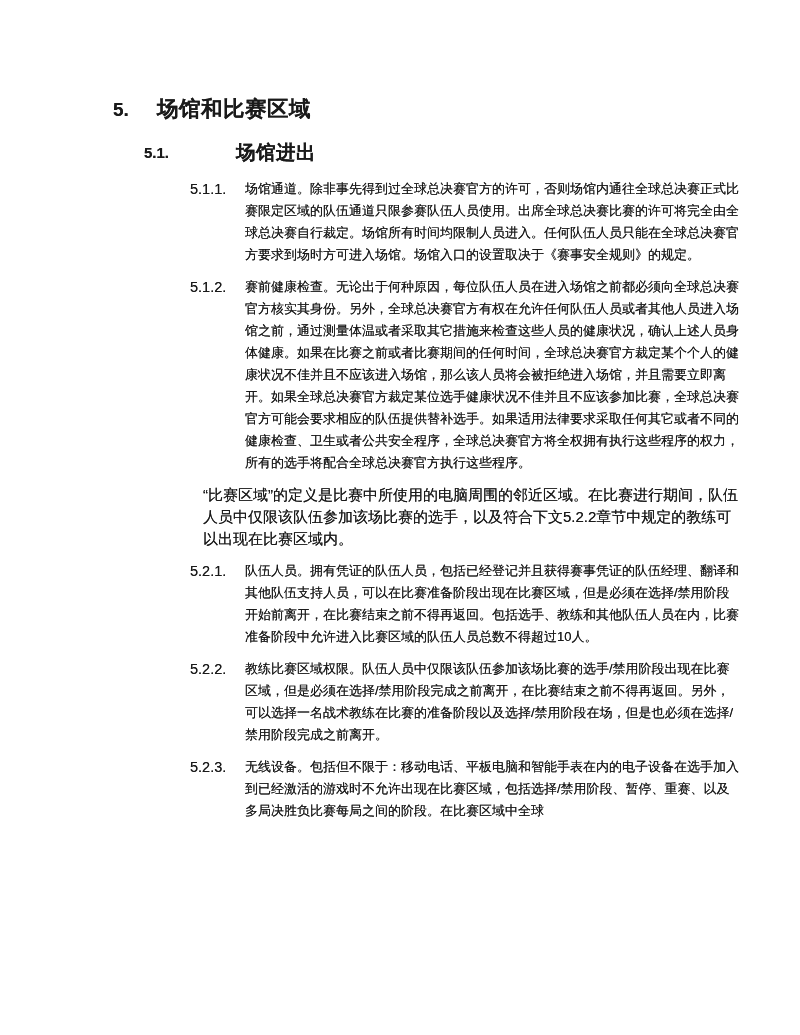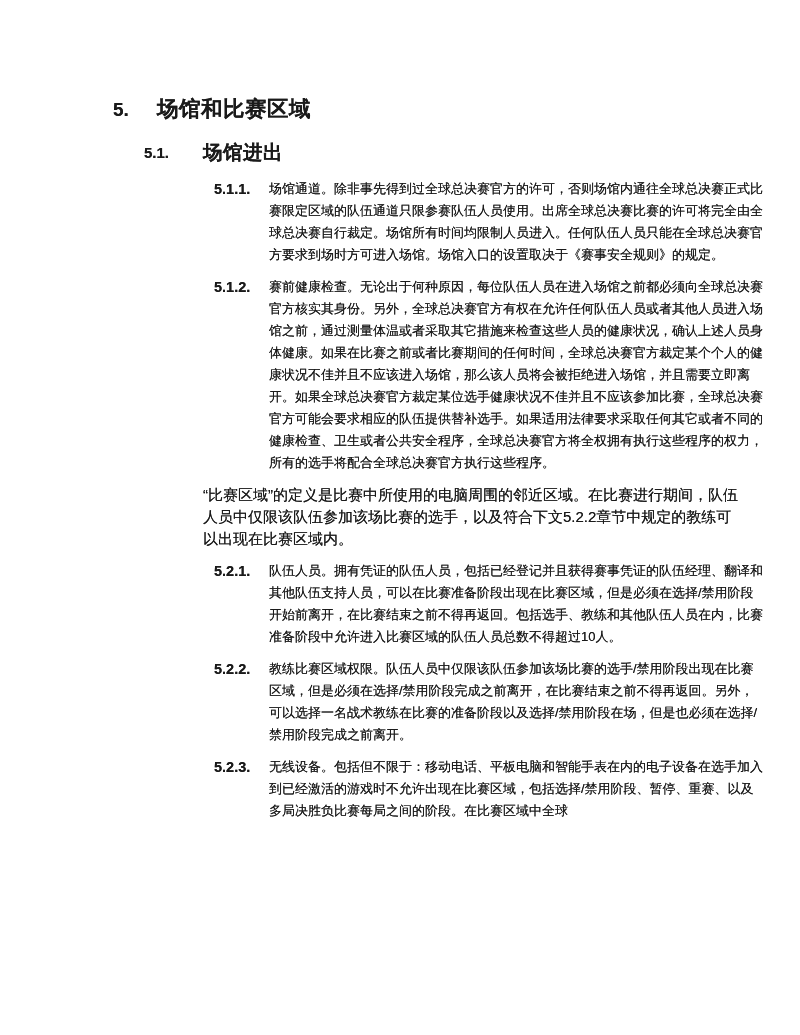--- a/index.html
+++ b/index.html
@@ -38,20 +38,21 @@
     letter-spacing: 0.5px;
   }
 
   
   .sec-heading {
     display: flex;
     align-items: flex-end;
     margin-left: 144px;
     margin-bottom: 14px;
     line-height: 23px;
+    gap: 33px;
   }
   .h2-num {
     width: 59px;
     flex: none;
     font-size: 15px;
     font-weight: bold;
   }
   .h2-title {
     font-size: 19.5px;
     font-weight: bold;
@@ -61,23 +62,22 @@
   
   .clause {
     display: flex;
     margin-left: 190px;
     margin-bottom: 10px;
   }
   .clause-num {
     width: 55px;
     flex: none;
     font-size: 14.5px;
-    font-weight: bold;
+    font-weight: normal;
     line-height: 22px;
-    margin-left: 24px;
   }
   .clause-text {
     width: 494px;
     font-size: 13px;
     font-weight: 500;
     line-height: 22px;
     text-align: left;
   }
 
   

